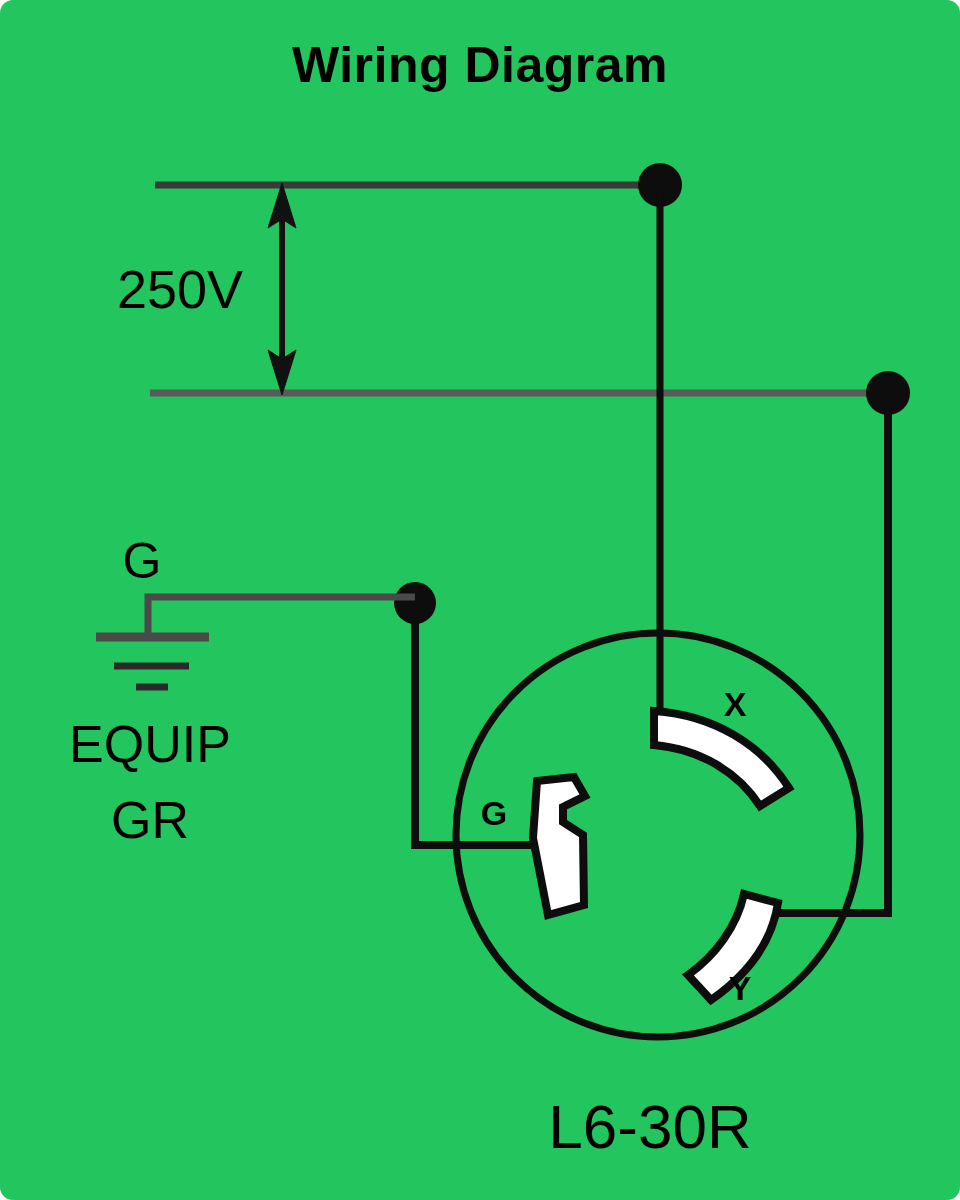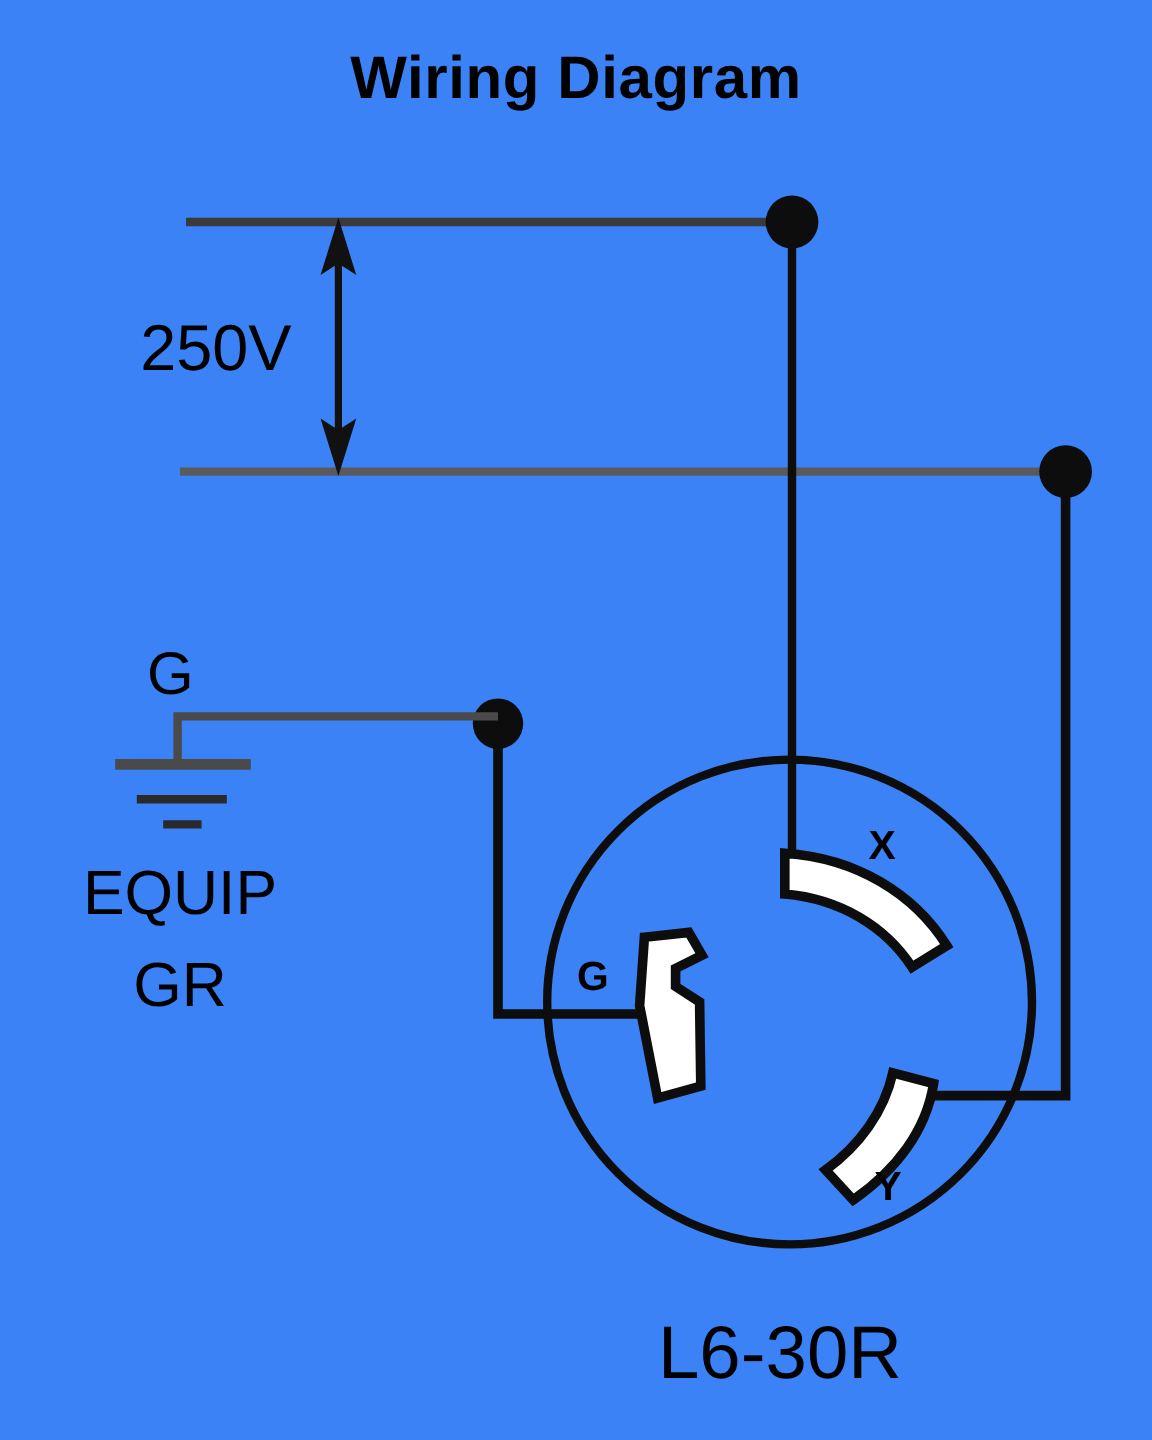--- a/index.html
+++ b/index.html
@@ -13,21 +13,22 @@
     height: 1200px;
     font-family: "Liberation Sans", sans-serif;
     color: #111111;
     overflow: hidden;
     position: relative;
   }
   #diagram-root {
     position: relative;
     width: 960px;
     height: 1200px;
-    background: #3b82f6;
+    background: #22c55e;
+    border-radius: 13px;
   }
   #wiring-svg {
     position: absolute;
     left: 0;
     top: 0;
     width: 960px;
     height: 1200px;
     display: block;
   }
   .diagram-title {

